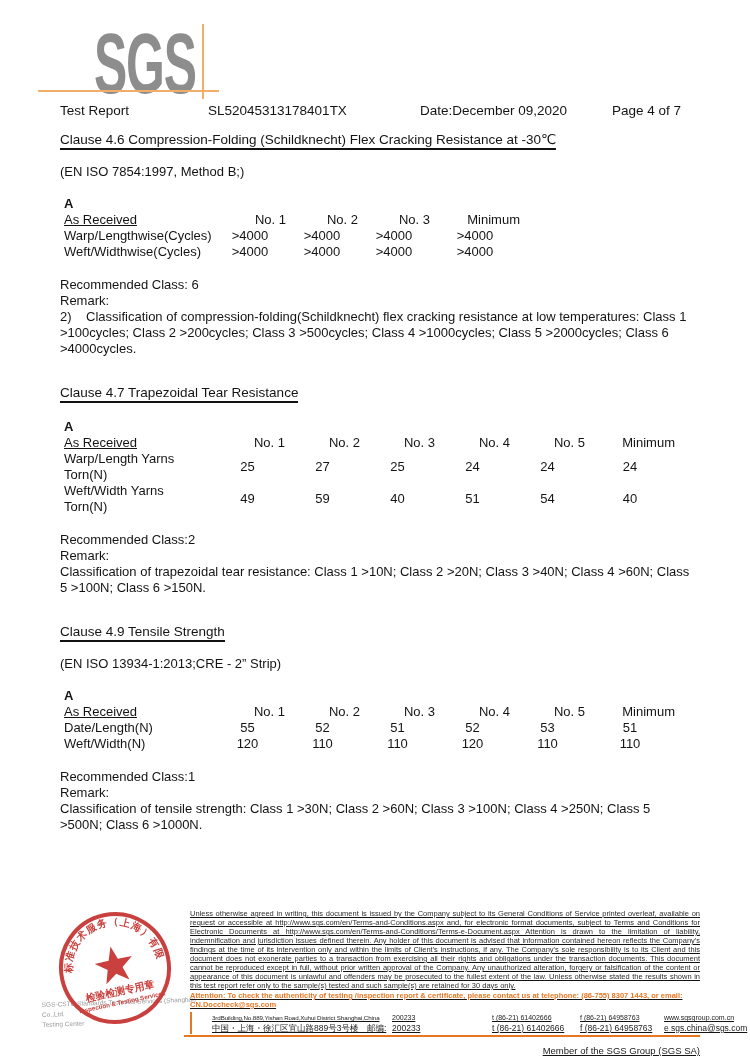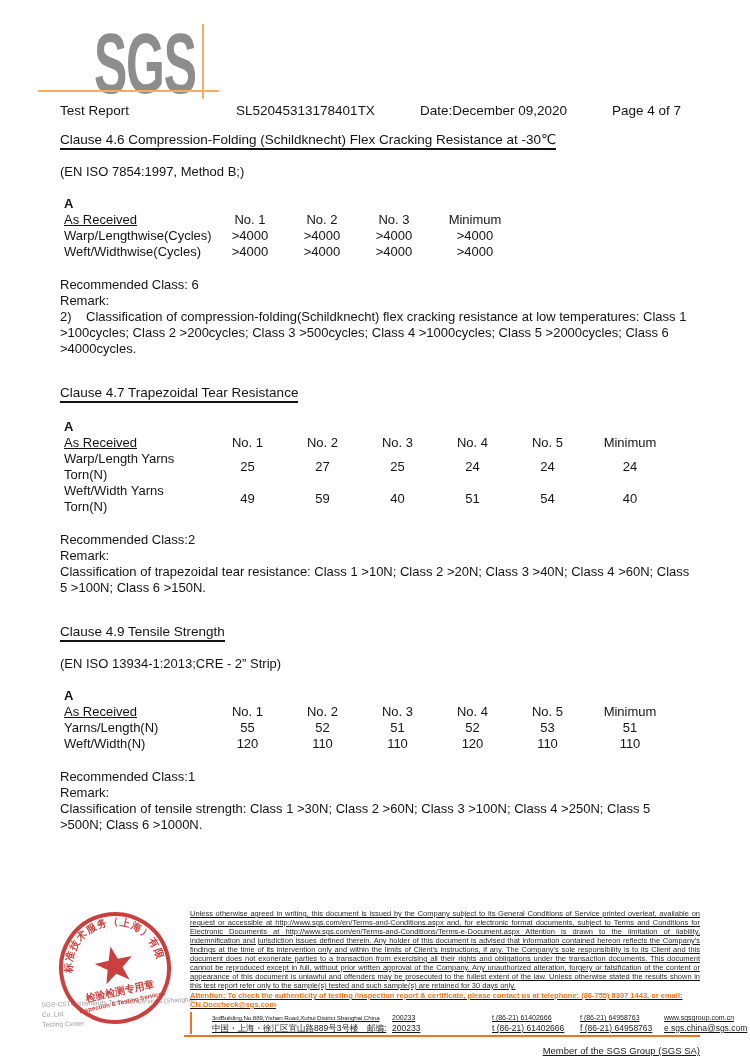--- a/index.html
+++ b/index.html
@@ -15,36 +15,36 @@
     position:absolute; left:94px; top:30px;
     font-size:86px; font-weight:bold; color:#8d8d8d;
     line-height:66px; letter-spacing:-2px;
     transform:scaleX(.58); transform-origin:left top;
   }
   .cross-v { position:absolute; left:202px; top:24px; width:2px; height:75px; background:#f2ad69; }
   .cross-h { position:absolute; left:38px;  top:90px; width:181px; height:2px; background:#f2ad69; }
 
   .hdr-row { position:absolute; top:103px; left:0; width:688px; height:18px; font-size:13.5px; font-weight:normal; }
   .hdr-doc    { position:absolute; left:60px; }
-  .hdr-report { position:absolute; left:236px; }
+  .hdr-report { position:absolute; left:208px; }
   .hdr-date   { position:absolute; left:420px; }
   .hdr-page   { position:absolute; left:612px; }
 
   
   .body { position:absolute; left:60px; top:132px; width:634px; font-size:13px; line-height:16px; }
   section + section { margin-top:28px; }
   .clause-title {
     display:inline-block; margin:0; font-size:13.5px; font-weight:normal;
     border-bottom:2px solid #111; padding-bottom:1px; line-height:15px;
   }
   .method  { margin:14px 0 0 0; }
   .sample  { margin:16px 0 0 4px; font-weight:bold; }
   table    { border-collapse:collapse; margin-left:4px; table-layout:fixed; }
   td,th    { padding:0; font-weight:normal; font-size:13px; line-height:16px; vertical-align:middle; }
-  th       { text-align:center; }
+  th       { text-align:right; }
   th.lbl   { text-align:left; }
   td.val   { text-align:center; }
   .u       { text-decoration:underline; }
   .recclass{ margin:17px 0 0 0; }
   .remlbl  { margin:0; }
   .remark  { margin:0; white-space:pre-wrap; }
 
   
   .footer { position:absolute; left:0; top:905px; width:750px; height:158px; }
   .company-lines {
@@ -192,21 +192,21 @@
             <tr>
           <th class="lbl u">As Received</th>
           <th>No. 1</th>
           <th>No. 2</th>
           <th>No. 3</th>
           <th>No. 4</th>
           <th>No. 5</th>
           <th>Minimum</th>
         </tr>
         <tr>
-          <td>Yarns/Length(N)</td>
+          <td>Date/Length(N)</td>
           <td class="val">55</td>
           <td class="val">52</td>
           <td class="val">51</td>
           <td class="val">52</td>
           <td class="val">53</td>
           <td class="val">51</td>
         </tr>
         <tr>
           <td>Weft/Width(N)</td>
           <td class="val">120</td>

